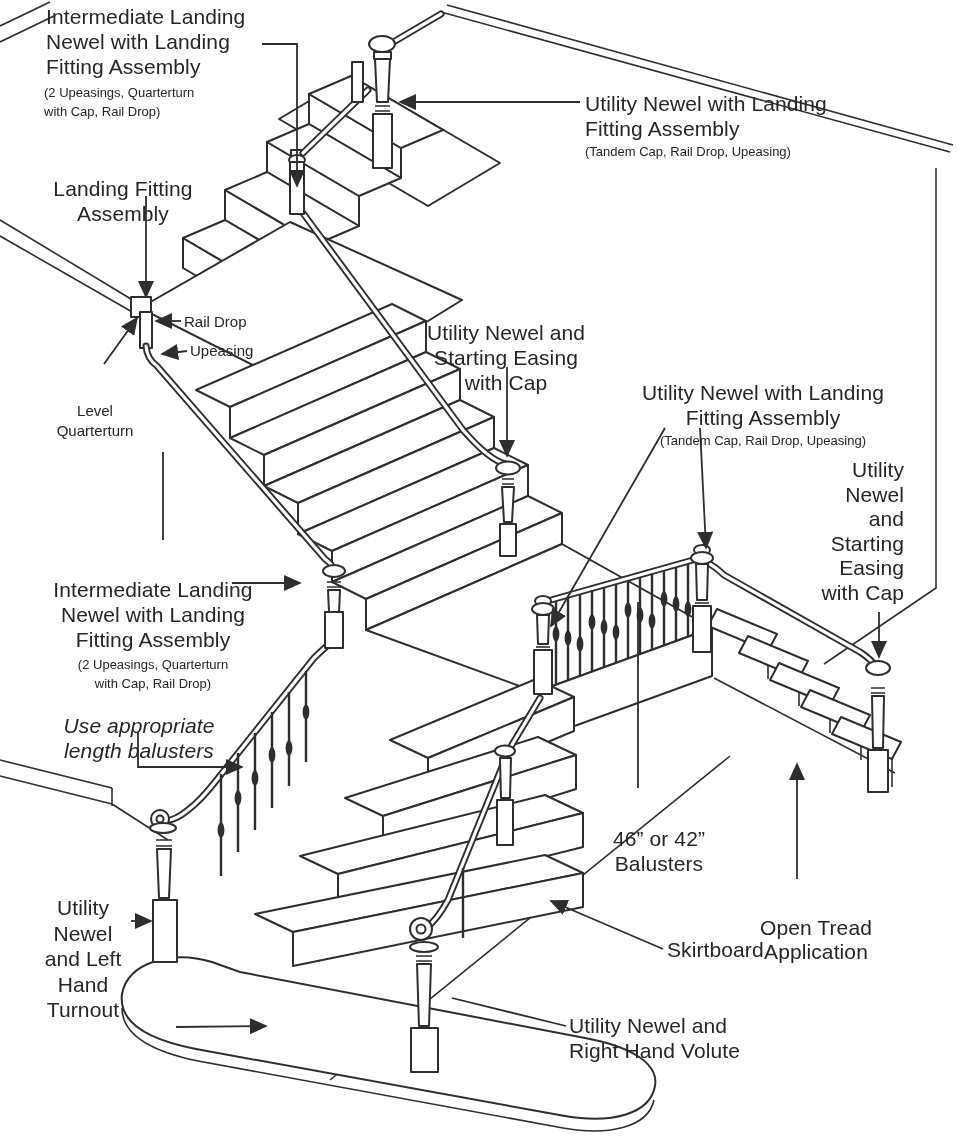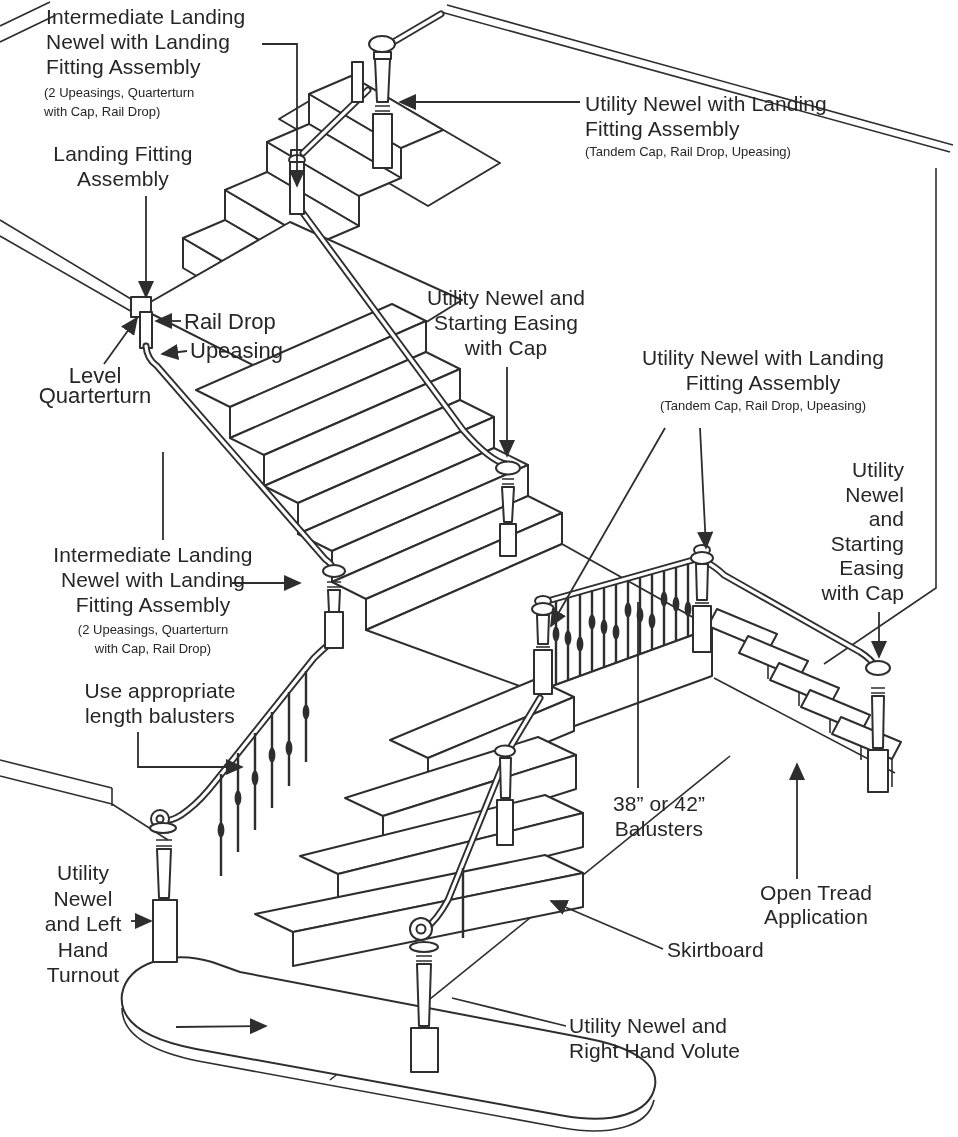--- a/index.html
+++ b/index.html
@@ -1,22 +1,22 @@
 <!DOCTYPE html>
 <html><head>
 <meta charset="utf-8">
 <style>
   html,body{margin:0;padding:0;background:#fff;}
   #stage{position:relative;width:958px;height:1137px;background:#fff;overflow:hidden;
          font-family:"Liberation Sans","DejaVu Sans",sans-serif;color:#262626;}
   #art{position:absolute;left:0;top:0;}
   .lbl{position:absolute;white-space:pre-line;font-size:21px;line-height:25px;letter-spacing:.1px;}
   .sub{position:absolute;white-space:pre-line;font-size:13px;line-height:19px;}
-  .sm{position:absolute;white-space:pre-line;font-size:22px;line-height:20px;}
-  .ctr{text-align:center;} .rgt{text-align:right;}
+  .sm{position:absolute;white-space:pre-line;font-size:15px;line-height:20px;}
+  .ctr{text-align:center;margin-top:35px;} .rgt{text-align:right;}
   svg .thin{stroke:#2e2e2e;stroke-width:1.6;fill:none;}
   svg .face{fill:#ffffff;stroke:#2e2e2e;stroke-width:2;stroke-linejoin:round;}
   svg .ro{stroke:#2e2e2e;stroke-width:7;fill:none;stroke-linecap:round;stroke-linejoin:round;}
   svg .ri{stroke:#ffffff;stroke-width:3.2;fill:none;stroke-linecap:round;stroke-linejoin:round;}
   svg .ldr{stroke:#2e2e2e;stroke-width:1.8;fill:none;}
   svg .bal{stroke:#2e2e2e;stroke-width:2.4;fill:none;}
   svg .kn{fill:#2e2e2e;stroke:none;}
 </style>
 </head>
 <body>
@@ -284,24 +284,24 @@
 Starting
 Easing
 with Cap</div>
 
   <div class="lbl ctr" style="left:10px;top:542px;width:286px;">Intermediate Landing
 Newel with Landing
 Fitting Assembly</div>
   <div class="sub ctr" style="left:20px;top:620px;width:266px;">(2 Upeasings, Quarterturn
 with Cap, Rail Drop)</div>
 
-  <div class="lbl ctr" style="left:63px;top:678px;width:194px;">Use appropriate
+  <div class="lbl ctr" style="left:42px;top:678px;width:194px;font-style:italic;">Use appropriate
 length balusters</div>
 
-  <div class="lbl ctr" style="left:594px;top:791px;width:130px;">38” or 42”
+  <div class="lbl ctr" style="left:594px;top:791px;width:130px;">46” or 42”
 Balusters</div>
 
   <div class="lbl ctr" style="left:740px;top:881px;width:152px;line-height:24px;">Open Tread
 Application</div>
 
   <div class="lbl" style="left:667px;top:937px;">Skirtboard</div>
 
   <div class="lbl ctr" style="left:26px;top:860px;width:114px;line-height:25.5px;">Utility
 Newel
 and Left

